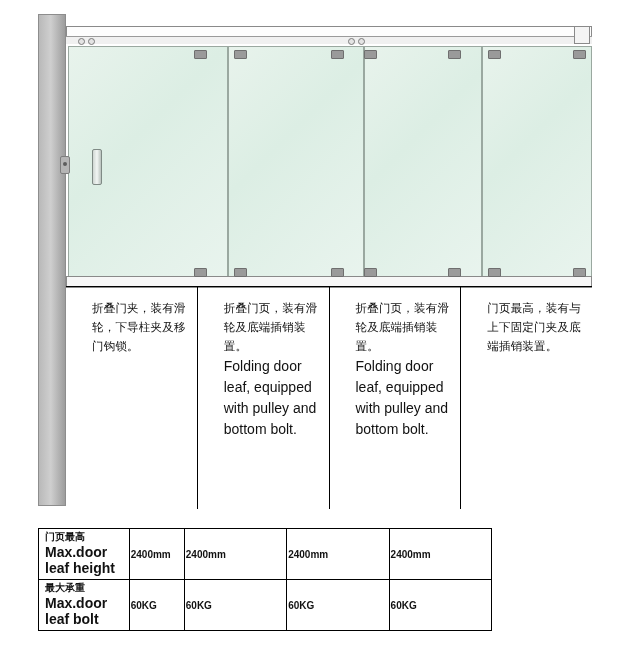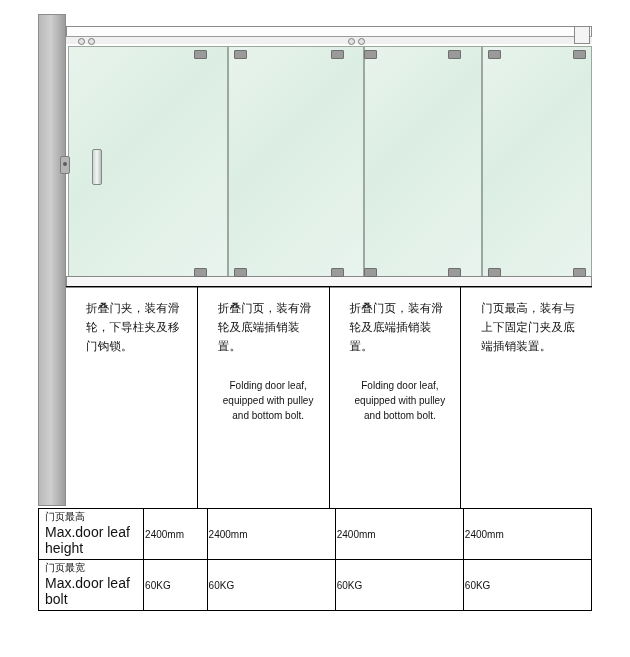--- a/index.html
+++ b/index.html
@@ -164,44 +164,43 @@
     top: 286px;
     width: 526px;
     height: 222px;
     display: flex;
     border-top: 1px solid #000;
   }
   .desc-cell {
     flex: 1 1 0;
     border-left: 1px solid #000;
     box-sizing: border-box;
-    padding: 12px 10px 6px 20px;
+    padding: 12px 10px 6px 26px;
   }
   .desc-cell:first-child { border-left: none; }
   .desc-cn {
     font-size: 11.5px;
     line-height: 1.65;
     color: #111;
     letter-spacing: 0.2px;
   }
   .desc-en {
-    margin-top: 22px;
-    font-size: 10px;
+    font-size: 14px;
     line-height: 1.5;
     color: #111;
-    text-align: center;
   }
 
   
   #spec-table {
     position: absolute;
     left: 38px;
-    top: 508px;
-    width: 554px;
+    top: 528px;
+    width: 454px;
     border-collapse: collapse;
+    font-weight: bold;
   }
   #spec-table tr { height: 39px; }
   #spec-table td {
     border: 1px solid #000;
     box-sizing: border-box;
   }
   td.label-cell {
     width: 96px;
     padding: 2px 0 2px 6px;
     vertical-align: middle;
@@ -296,21 +295,21 @@
         <span class="label-cn">门页最高</span>
         <span class="label-en">Max.door leaf height</span>
       </td>
       <td class="value-cell value-first">2400mm</td>
       <td class="value-cell value-rest">2400mm</td>
       <td class="value-cell value-rest">2400mm</td>
       <td class="value-cell value-rest value-last">2400mm</td>
     </tr>
     <tr>
       <td class="label-cell">
-        <span class="label-cn">门页最宽</span>
+        <span class="label-cn">最大承重</span>
         <span class="label-en">Max.door leaf bolt</span>
       </td>
       <td class="value-cell value-first">60KG</td>
       <td class="value-cell value-rest">60KG</td>
       <td class="value-cell value-rest">60KG</td>
       <td class="value-cell value-rest value-last">60KG</td>
     </tr>
   </tbody>
     </table>
 

